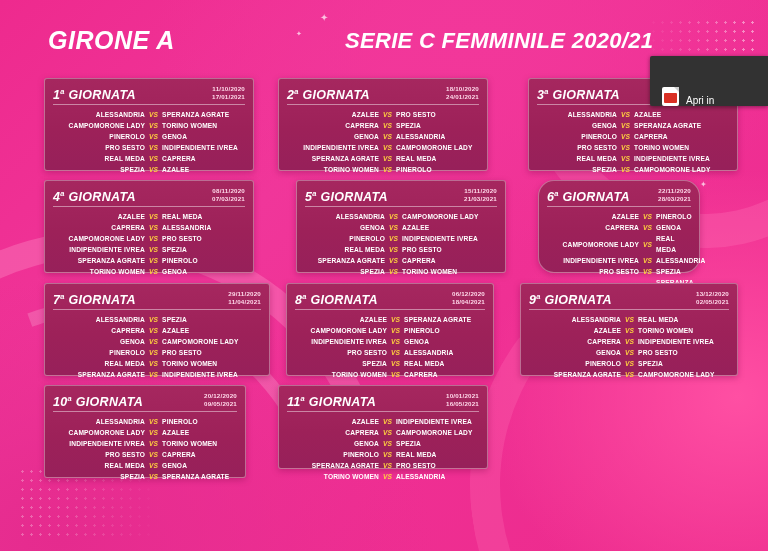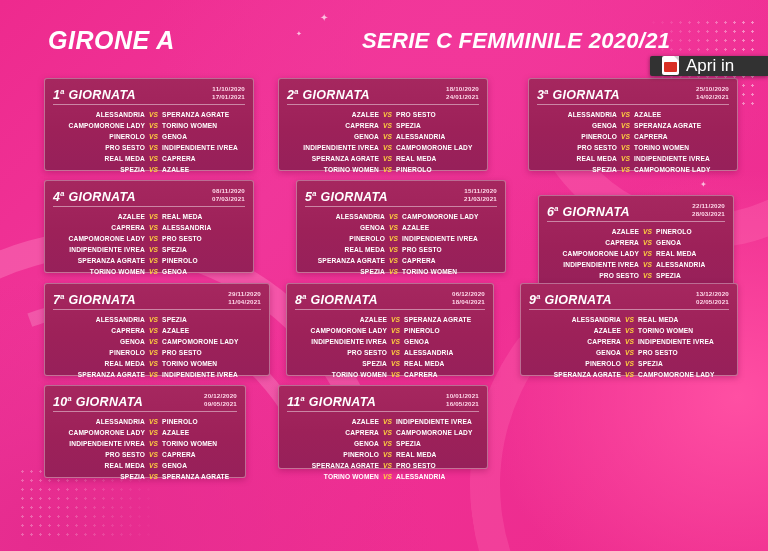--- a/index.html
+++ b/index.html
@@ -36,21 +36,21 @@
   .sparkle{position:absolute;color:rgba(255,255,255,.7);font-size:10px;pointer-events:none;}
 
   
   .header{position:absolute;left:0;top:26px;width:708px;height:40px;}
   .girone{
     position:absolute;left:48px;top:0;
     font-size:25px;font-weight:bold;font-style:italic;color:#ffffff;
     letter-spacing:.5px;
   }
   .serie{
-    position:absolute;left:362px;top:2px;
+    position:absolute;left:345px;top:2px;
     font-size:22px;font-weight:bold;font-style:italic;color:#ffffff;
     letter-spacing:.3px;
   }
 
   
   .card{
     position:absolute;
     background:linear-gradient(180deg,#a6275f 0%,#9d2159 55%,#97205a 100%);
     border:1px solid rgba(255,255,255,.35);
     border-radius:3px;
@@ -70,38 +70,38 @@
   .home{flex:0 0 auto;text-align:right;}
   .vs{color:#ffd23f;font-style:italic;font-weight:bold;padding:0 4px;flex:0 0 auto;}
   .away{flex:1 1 auto;text-align:left;}
 
   
   #c1{left:44px;top:78px;width:210px;height:93px;}
   #c2{left:278px;top:78px;width:210px;height:93px;}
   #c3{left:528px;top:78px;width:210px;height:93px;}
   #c4{left:44px;top:180px;width:210px;height:93px;}
   #c5{left:296px;top:180px;width:210px;height:93px;}
-  #c6{left:538px;top:195px;width:196px;height:93px;}
+  #c6{left:538px;top:180px;width:162px;height:93px;border-radius:16px;}
   #c7{left:44px;top:283px;width:226px;height:93px;}
   #c8{left:286px;top:283px;width:208px;height:93px;}
   #c9{left:520px;top:283px;width:218px;height:93px;}
   #c10{left:44px;top:385px;width:202px;height:93px;}
   #c11{left:278px;top:385px;width:210px;height:84px;}
 
   .col-home-wide{width:92px;}
   .col-home-med{width:80px;}
 
   
   .pdf-open{
     position:absolute;right:0;top:56px;
-    height:20px;min-width:118px;
+    height:50px;min-width:118px;
     background:#323232;color:#ffffff;
-    display:flex;align-items:flex-start;gap:7px;
+    display:flex;align-items:flex-end;gap:7px;
     padding:0 12px;box-sizing:border-box;
-    font-size:17px;border-radius:2px 0 0 2px;
+    font-size:10px;border-radius:2px 0 0 2px;
     box-shadow:0 1px 4px rgba(0,0,0,.45);
   }
   .pdf-ico{width:17px;height:19px;background:#ffffff;border-radius:2px;position:relative;flex:0 0 auto;}
   .pdf-ico:after{content:"";position:absolute;left:2px;right:2px;top:6px;bottom:3px;background:#d93025;border-radius:1px;}
   .pdf-ico:before{content:"";position:absolute;right:0;top:0;border-width:0 5px 5px 0;border-style:solid;border-color:transparent #cfcfcf transparent transparent;}
 </style>
 </head>
 <body>
 
 <div id="page">

